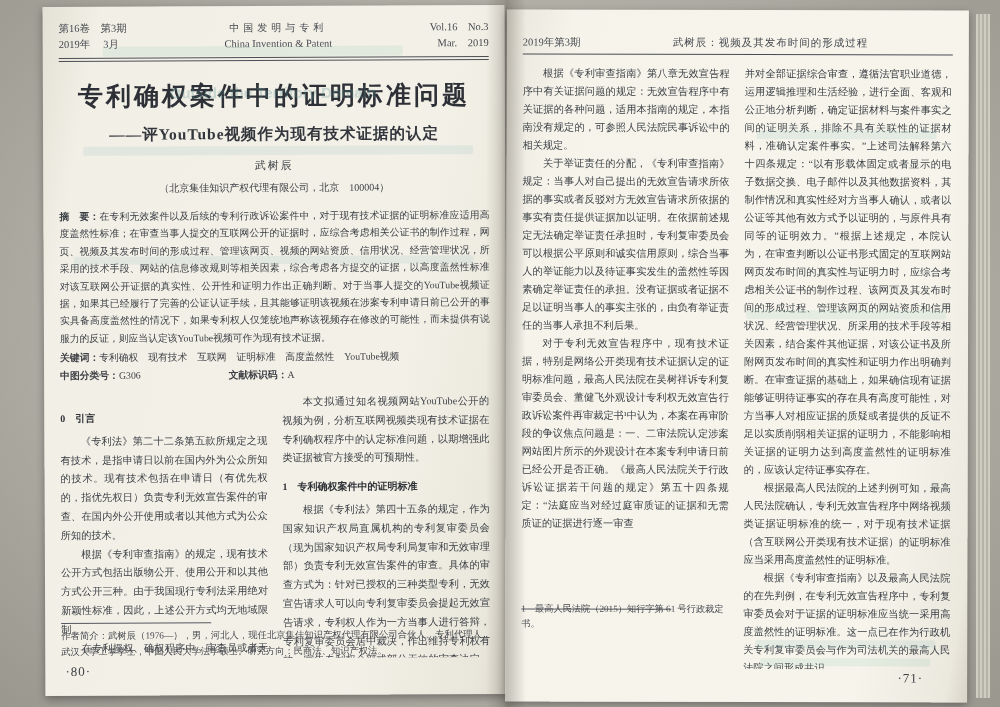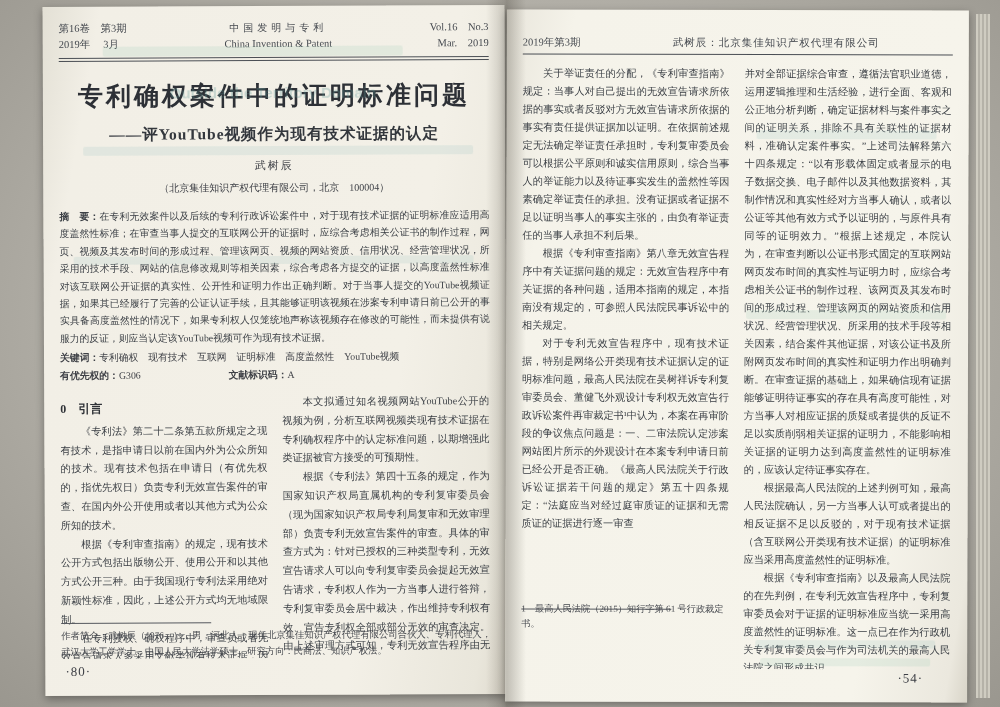--- a/index.html
+++ b/index.html
@@ -58,21 +58,21 @@
 
   
   .cols { display:flex; gap:15px; margin-top:10px; align-items:flex-start; }
   .col { width:207px; text-align:justify; font-size:10.2px; line-height:18.8px; color:#3c4046; overflow:hidden; }
   .pl .col { height:265px; }
   .pr .col1 { height:545px; }
   .pr .col2 { height:604px; }
   .pr .col { line-height:18px; }
   .col p { text-indent:2em; }
   .col p.cont { text-indent:0; }
-  .col h3 { font-size:12px; margin:6px 0 4px 0; color:#2f3237; }
+  .col h3 { font-size:10px; margin:16px 0 4px 0; color:#2f3237; }
   .col h3.h-sp { margin-top:10px; }
 
   
   .bio-rule { position:absolute; left:16px; bottom:72px; width:150px; border-top:1px solid #55585e; }
   .bio { position:absolute; left:16px; bottom:36px; width:430px; font-size:9.3px; line-height:16px; text-align:justify; color:#44474d; }
   .fn-rule { position:absolute; left:16px; bottom:92px; width:150px; border-top:1px solid #55585e; }
   .footnote { position:absolute; left:16px; bottom:70px; width:218px; font-size:9.2px; line-height:15px; color:#44474d; }
   .pageno { position:absolute; bottom:16px; font-size:13px; letter-spacing:1px; color:#3f4147;margin-top:40px; }
   .pn-l { left:20px; }
   .pn-r { right:44px; }
@@ -113,71 +113,72 @@
     <h1 class="title">专利确权案件中的证明标准问题</h1>
     <h2 class="subtitle">——评YouTube视频作为现有技术证据的认定</h2>
     <div class="author">武树辰</div>
     <div class="affil">（北京集佳知识产权代理有限公司，北京　100004）</div>
 
     <p class="abstract"><span class="lbl">摘　要：</span><span>在专利无效案件以及后续的专利行政诉讼案件中，对于现有技术证据的证明标准应适用高度盖然性标准；在审查当事人提交的互联网公开的证据时，应综合考虑相关公证书的制作过程，网页、视频及其发布时间的形成过程、管理该网页、视频的网站资质、信用状况、经营管理状况，所采用的技术手段、网站的信息修改规则等相关因素，综合考虑各方提交的证据，以高度盖然性标准对该互联网公开证据的真实性、公开性和证明力作出正确判断。对于当事人提交的YouTube视频证据，如果其已经履行了完善的公证认证手续，且其能够证明该视频在涉案专利申请日前已公开的事实具备高度盖然性的情况下，如果专利权人仅笼统地声称该视频存在修改的可能性，而未提供有说服力的反证，则应当认定该YouTube视频可作为现有技术证据。</span></p>
 
     <p class="kw"><span class="lbl">关键词：</span><span>专利确权　现有技术　互联网　证明标准　高度盖然性　YouTube视频</span></p>
 
     <div class="meta">
-      <span><span class="lbl">有优先权的：</span><span>G306</span></span>
+      <span><span class="lbl">中图分类号：</span><span>G306</span></span>
       <span><span class="lbl">文献标识码：</span><span>A</span></span>
     </div>
 
     <div class="cols">
       <div class="col">
         <h3>0　引言</h3>
         <p>《专利法》第二十二条第五款所规定之现有技术，是指申请日以前在国内外为公众所知的技术。现有技术包括在申请日（有优先权的，指优先权日）负责专利无效宣告案件的审查、在国内外公开使用或者以其他方式为公众所知的技术。</p>
         <p>根据《专利审查指南》的规定，现有技术公开方式包括出版物公开、使用公开和以其他方式公开三种。由于我国现行专利法采用绝对新颖性标准，因此，上述公开方式均无地域限制。</p>
         <p>在专利授权、确权程序中，审查员或者无效宣告请求人多采用文献类现有技术证据，因此，往往给专利从业者一种印象，即专利授权或确权程序中的证据审查认定标准比较简单，其证据的三性问题，即真实性、合法性、关联性以及作为现有技术类证据的公开性问题比较容易确定。然而，现实中现有技术内容公开的类型却是纷繁复杂的。尤其是涉及互联网公开的</p>
       </div>
       <div class="col">
         <p>本文拟通过知名视频网站YouTube公开的视频为例，分析互联网视频类现有技术证据在专利确权程序中的认定标准问题，以期增强此类证据被官方接受的可预期性。</p>
+        <h3 class="h-sp">1　专利确权案件中的证明标准</h3>
         <p>根据《专利法》第四十五条的规定，作为国家知识产权局直属机构的专利复审委员会（现为国家知识产权局专利局复审和无效审理部）负责专利无效宣告案件的审查。具体的审查方式为：针对已授权的三种类型专利，无效宣告请求人可以向专利复审委员会提起无效宣告请求，专利权人作为一方当事人进行答辩，专利复审委员会居中裁决，作出维持专利权有效、宣告专利权全部或部分无效的审查决定。由上述审理方式可知，专利无效宣告程序由无效请求人和专利权人</p>
       </div>
     </div>
 
     <div class="bio-rule"></div>
     <p class="bio"><span class="lbl">作者简介：</span><span>武树辰（1976—），男，河北人，现任北京集佳知识产权代理有限公司合伙人、专利代理人，武汉大学工学学士，中国人民大学法学硕士。研究方向：民商法、知识产权法。</span></p>
     <div class="pageno pn-l">·80·</div>
   </div>
 </div>
 
 <div class="page page-right pr">
   <div class="pad">
 
     <div class="r-head">
       <div class="issue">2019年第3期</div>
-      <div class="running">武树辰：北京集佳知识产权代理有限公司</div>
+      <div class="running">武树辰：视频及其发布时间的形成过程</div>
     </div>
     <div class="snglrule"></div>
 
     <div class="bleed bleed-bar" style="left:250px; top:120px; width:180px; height:9px;"></div>
     <div class="bleed bleed-bar g" style="left:240px; top:300px; width:200px; height:9px;"></div>
     <div class="bleed bleed-bar" style="left:250px; top:630px; width:180px; height:8px;"></div>
     <div class="bleed bleed-bar g" style="left:255px; top:648px; width:170px; height:8px;"></div>
 
     <div class="cols">
       <div class="col col1">
+        <p>根据《专利审查指南》第八章无效宣告程序中有关证据问题的规定：无效宣告程序中有关证据的各种问题，适用本指南的规定，本指南没有规定的，可参照人民法院民事诉讼中的相关规定。</p>
         <p>关于举证责任的分配，《专利审查指南》规定：当事人对自己提出的无效宣告请求所依据的事实或者反驳对方无效宣告请求所依据的事实有责任提供证据加以证明。在依据前述规定无法确定举证责任承担时，专利复审委员会可以根据公平原则和诚实信用原则，综合当事人的举证能力以及待证事实发生的盖然性等因素确定举证责任的承担。没有证据或者证据不足以证明当事人的事实主张的，由负有举证责任的当事人承担不利后果。</p>
-        <p>根据《专利审查指南》第八章无效宣告程序中有关证据问题的规定：无效宣告程序中有关证据的各种问题，适用本指南的规定，本指南没有规定的，可参照人民法院民事诉讼中的相关规定。</p>
         <p>对于专利无效宣告程序中，现有技术证据，特别是网络公开类现有技术证据认定的证明标准问题，最高人民法院在吴树祥诉专利复审委员会、董健飞外观设计专利权无效宣告行政诉讼案件再审裁定书¹中认为，本案在再审阶段的争议焦点问题是：一、二审法院认定涉案网站图片所示的外观设计在本案专利申请日前已经公开是否正确。《最高人民法院关于行政诉讼证据若干问题的规定》第五十四条规定：“法庭应当对经过庭审质证的证据和无需质证的证据进行逐一审查</p>
       </div>
       <div class="col col2">
         <p class="cont">并对全部证据综合审查，遵循法官职业道德，运用逻辑推理和生活经验，进行全面、客观和公正地分析判断，确定证据材料与案件事实之间的证明关系，排除不具有关联性的证据材料，准确认定案件事实。”上述司法解释第六十四条规定：“以有形载体固定或者显示的电子数据交换、电子邮件以及其他数据资料，其制作情况和真实性经对方当事人确认，或者以公证等其他有效方式予以证明的，与原件具有同等的证明效力。”根据上述规定，本院认为，在审查判断以公证书形式固定的互联网站网页发布时间的真实性与证明力时，应综合考虑相关公证书的制作过程、该网页及其发布时间的形成过程、管理该网页的网站资质和信用状况、经营管理状况、所采用的技术手段等相关因素，结合案件其他证据，对该公证书及所附网页发布时间的真实性和证明力作出明确判断。在审查证据的基础上，如果确信现有证据能够证明待证事实的存在具有高度可能性，对方当事人对相应证据的质疑或者提供的反证不足以实质削弱相关证据的证明力，不能影响相关证据的证明力达到高度盖然性的证明标准的，应该认定待证事实存在。</p>
-        <p>根据最高人民法院的上述判例可知，最高人民法院确认，另一方当事人认可或者提出的相反证据不足以反驳的，对于现有技术证据（含互联网公开类现有技术证据）的证明标准应当采用高度盖然性的证明标准。</p>
+        <p>根据最高人民法院的上述判例可知，最高人民法院确认，专利无效宣告程序中网络视频类证据证明标准的统一，对于现有技术证据（含互联网公开类现有技术证据）的证明标准应当采用高度盖然性的证明标准。</p>
         <p>根据《专利审查指南》以及最高人民法院的在先判例，在专利无效宣告程序中，专利复审委员会对于证据的证明标准应当统一采用高度盖然性的证明标准。这一点已在作为行政机关专利复审委员会与作为司法机关的最高人民法院之间形成共识。</p>
 
       </div>
     </div>
 
     <div class="fn-rule"></div>
     <p class="footnote">1　最高人民法院（2015）知行字第 61 号行政裁定书。</p>
-    <div class="pageno pn-r">·54·</div>
+    <div class="pageno pn-r">·71·</div>
   </div>
 </div>
 
 <div class="spine"></div>
 <div class="edge-stack"></div>
 
 </body></html>

